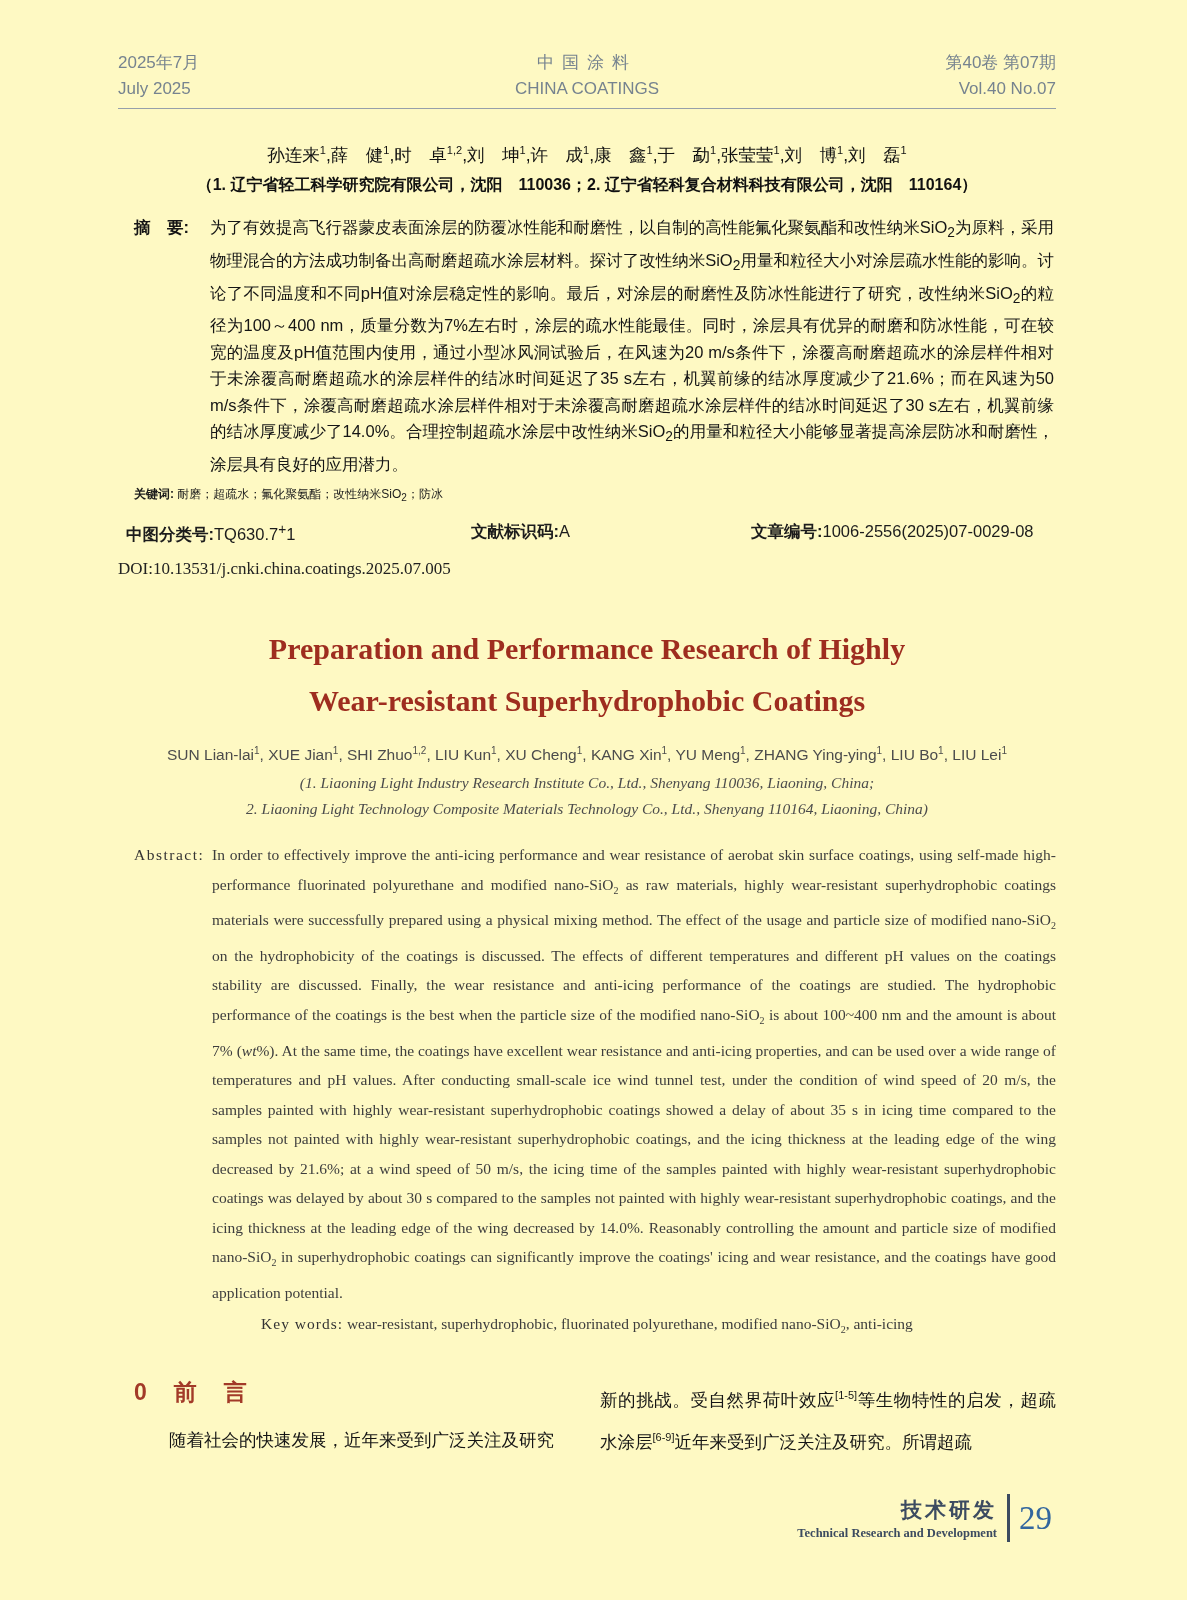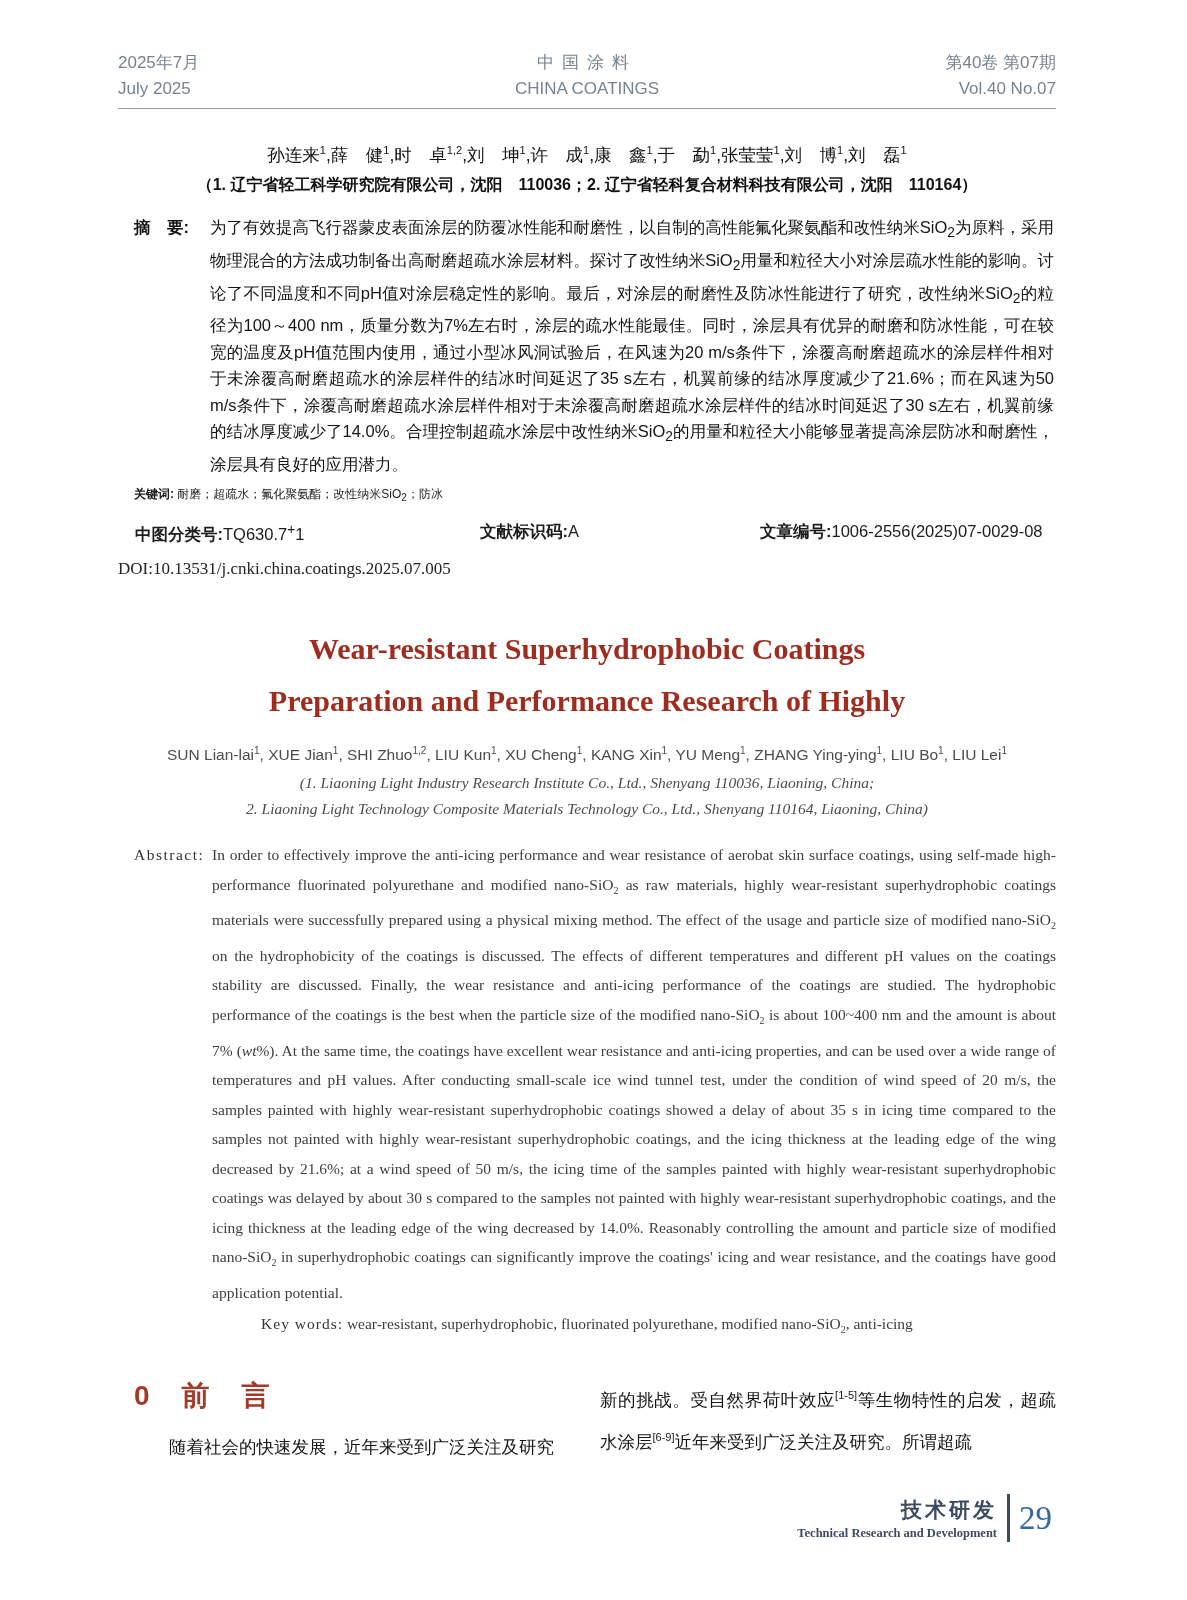--- a/index.html
+++ b/index.html
@@ -1,19 +1,19 @@
 <!DOCTYPE html>
 <html><head>
 <meta charset="utf-8">
 <style>
   html,body{margin:0;padding:0;background:#e8e8e8;}
   .page{
     position:relative;
     width:1187px;height:1600px;
-    background:#ffffff;
+    background:#fef9c3;
     font-family:"Liberation Sans","DejaVu Sans",sans-serif;
     color:#1c1c1c;
     overflow:hidden;
   }
   .content{position:absolute;left:118px;top:0;width:938px;}
 
   
   .journal-header{
     margin-top:50px;
     display:grid;grid-template-columns:1fr 1fr 1fr;
@@ -38,21 +38,21 @@
   
   .abstract-cn{
     position:relative;margin-top:18px;margin-left:16px;
     padding-left:76px;width:844px;
     font-size:16.5px;line-height:26.5px;text-align:justify;color:#151515;
   }
   .abstract-cn .label{position:absolute;left:0;top:0;font-weight:bold;}
   .keywords-cn{margin-top:3px;margin-left:16px;font-size:12px;line-height:26px;}
   .keywords-cn .label{font-weight:bold;}
 
-  .class-row{position:relative;margin-top:10px;margin-left:17px;height:26px;font-size:16.5px;}
+  .class-row{position:relative;margin-top:10px;margin-left:8px;height:26px;font-size:16.5px;}
   .class-row .seg{position:absolute;top:0;white-space:nowrap;}
   .class-row .seg .label{font-weight:bold;}
   .class-row .seg1{left:0;}
   .class-row .seg2{left:345px;}
   .class-row .seg3{left:625px;}
   .doi-line{margin-top:12px;font-family:Liberation Serif, serif;font-size:17px;color:#222;}
 
   
   .title-en{
     margin-top:44px;text-align:center;
@@ -80,21 +80,21 @@
     margin-top:3px;font-family:"Liberation Serif","DejaVu Serif",serif;
     font-size:15.5px;line-height:27px;color:#3d3d3d;text-align:center;
   }
   .keywords-en .label{letter-spacing:1px;color:#333;}
 
   
   .intro{display:flex;margin-top:34px;margin-left:16px;width:922px;}
   .intro .col-left{width:445px;margin-right:21px;}
   .intro .col-right{width:456px;}
   .intro h2{
-    margin:0 0 14px 0;font-size:28px;font-weight:bold;color:#a23a28;letter-spacing:2px;
+    margin:0 0 14px 0;font-size:23px;font-weight:bold;color:#a23a28;letter-spacing:2px;
   }
   .intro p{margin:0;font-size:17.5px;line-height:37px;text-align:justify;color:#151515;}
   .intro .col-left p{text-indent:2em;}
   .intro sup{font-size:11px;}
 
   
   .section-footer{
     position:absolute;top:1494px;right:135px;
     display:flex;align-items:center;
   }
@@ -141,22 +141,22 @@
 
     <div class="class-row">
       <span class="seg seg1"><span class="label">中图分类号:</span><span>TQ630.7<sup>+</sup>1</span></span>
       <span class="seg seg2"><span class="label">文献标识码:</span><span>A</span></span>
       <span class="seg seg3"><span class="label">文章编号:</span><span>1006-2556(2025)07-0029-08</span></span>
     </div>
 
     <div class="doi-line">DOI:10.13531/j.cnki.china.coatings.2025.07.005</div>
 
     <div class="title-en">
+      <div>Preparation and Performance Research of Highly</div>
       <div>Wear-resistant Superhydrophobic Coatings</div>
-      <div>Preparation and Performance Research of Highly</div>
     </div>
 
     <div class="authors-en">SUN Lian-lai<sup>1</sup>, XUE Jian<sup>1</sup>, SHI Zhuo<sup>1,2</sup>, LIU Kun<sup>1</sup>, XU Cheng<sup>1</sup>, KANG Xin<sup>1</sup>, YU Meng<sup>1</sup>, ZHANG Ying-ying<sup>1</sup>, LIU Bo<sup>1</sup>, LIU Lei<sup>1</sup></div>
 
     <div class="affil-en">
       <div>(1. Liaoning Light Industry Research Institute Co., Ltd., Shenyang 110036, Liaoning, China;</div>
       <div>2. Liaoning Light Technology Composite Materials Technology Co., Ltd., Shenyang 110164, Liaoning, China)</div>
     </div>
 
     <div class="abstract-en">

